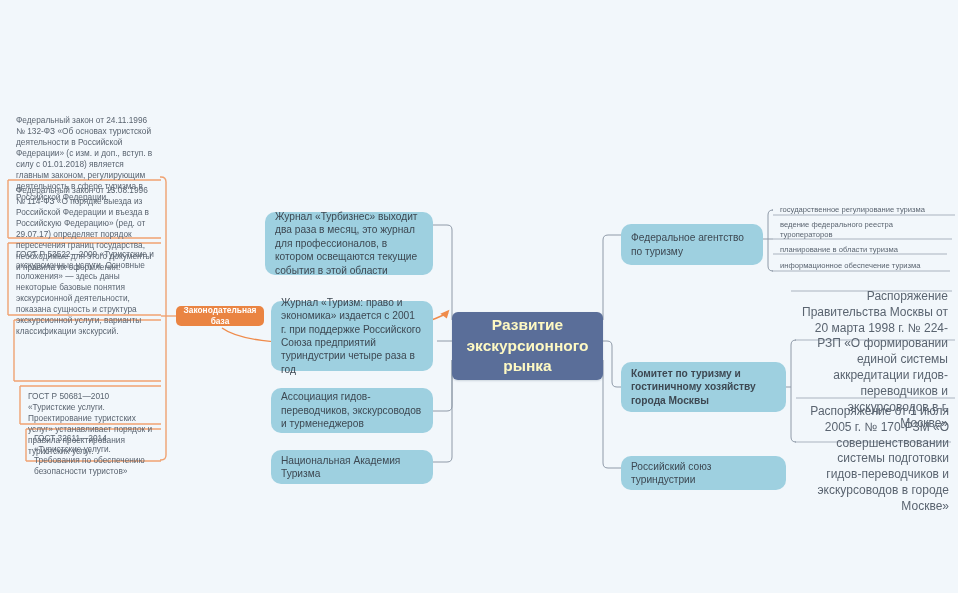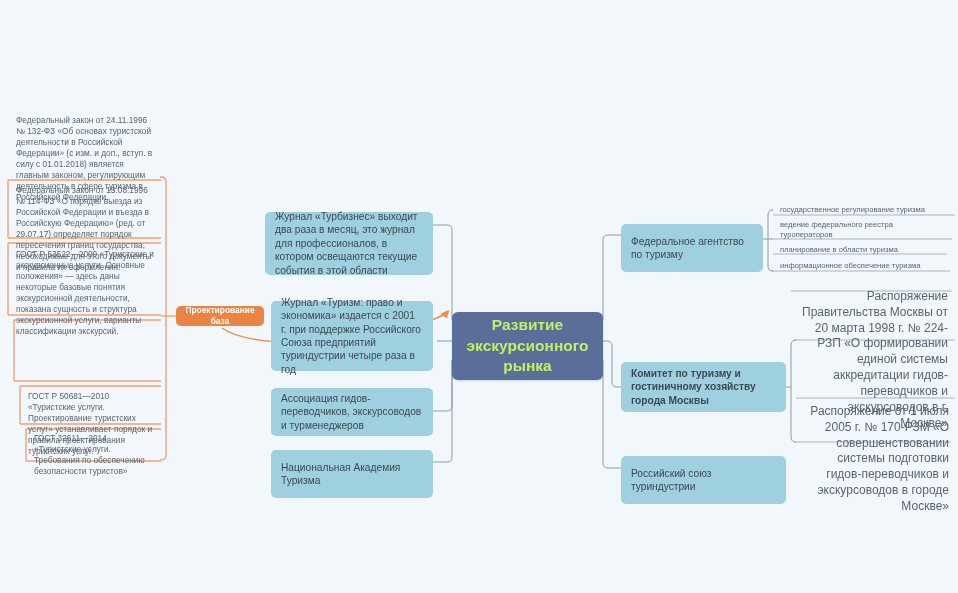--- a/index.html
+++ b/index.html
@@ -34,38 +34,38 @@
   
   .leaf-left {
     color: #5a6470;
     font-size: 8.3px;
     padding: 3px 8px 4px 8px;
   }
 
   
   .root {
     background: #5a6e99;
-    color: #bef264;
+    color: #fef9c3;
     font-size: 15.5px;
     font-weight: bold;
     border-radius: 6px;
     text-align: center;
     display: flex;
     align-items: center;
     justify-content: center;
     box-shadow: 0 1px 2px rgba(40,60,90,.18);
   }
 
   
   .topic {
     background: #9ed0e0;
     color: #3d4852;
     font-size: 10.2px;
-    border-radius: 5px;
-    padding: 24px 10px;
+    border-radius: 10px;
+    padding: 17px 10px;
     display: flex;
     align-items: center;
   }
 
   
   .pill {
     background: #ea8442;
     color: #ffffff;
     font-size: 8.4px;
     font-weight: bold;
@@ -171,21 +171,21 @@
 
   <div class="node leaf-left" style="left:8px; top:182px; width:156px;">Федеральный закон от 15.08.1996 № 114-ФЗ «О порядке выезда из Российской Федерации и въезда в Российскую Федерацию» (ред. от 29.07.17) определяет порядок пересечения границ государства, необходимые для этого документы и правила их оформления.</div>
 
   <div class="node leaf-left" style="left:8px; top:246px; width:156px;">ГОСТ Р 53522—2009 «Туристские и экскурсионные услуги. Основные положения» — здесь даны некоторые базовые понятия экскурсионной деятельности, показана сущность и структура экскурсионной услуги, варианты классификации экскурсий.</div>
 
 
   <div class="node leaf-left" style="left:20px; top:388px; width:144px;">ГОСТ Р 50681—2010 «Туристские услуги. Проектирование туристских услуг» устанавливает порядок и правила проектирования туристских услуг.</div>
 
   <div class="node leaf-left" style="left:26px; top:430px; width:138px;">ГОСТ 32611—2014 «Туристские услуги. Требования по обеспечению безопасности туристов»</div>
 
-  <div class="node pill" style="left:176px; top:306px; width:88px; height:20px;">Проектирование база</div>
+  <div class="node pill" style="left:176px; top:306px; width:88px; height:20px;">Законодательная база</div>
 
   <div class="node topic" style="left:265px; top:212px; width:168px; height:63px;">Журнал «Турбизнес» выходит два раза в месяц, это журнал для профессионалов, в котором освещаются текущие события в этой области</div>
 
   <div class="node topic" style="left:271px; top:301px; width:162px; height:70px;">Журнал «Туризм: право и экономика» издается с 2001 г. при поддержке Российского Союза предприятий туриндустрии четыре раза в год</div>
 
   <div class="node topic" style="left:271px; top:388px; width:162px; height:45px;">Ассоциация гидов-переводчиков, экскурсоводов и турменеджеров</div>
 
   <div class="node topic" style="left:271px; top:450px; width:162px; height:24px;">Национальная Академия Туризма</div>
 
   <div class="node root" style="left:452px; top:312px; width:151px; height:68px;">Развитие

